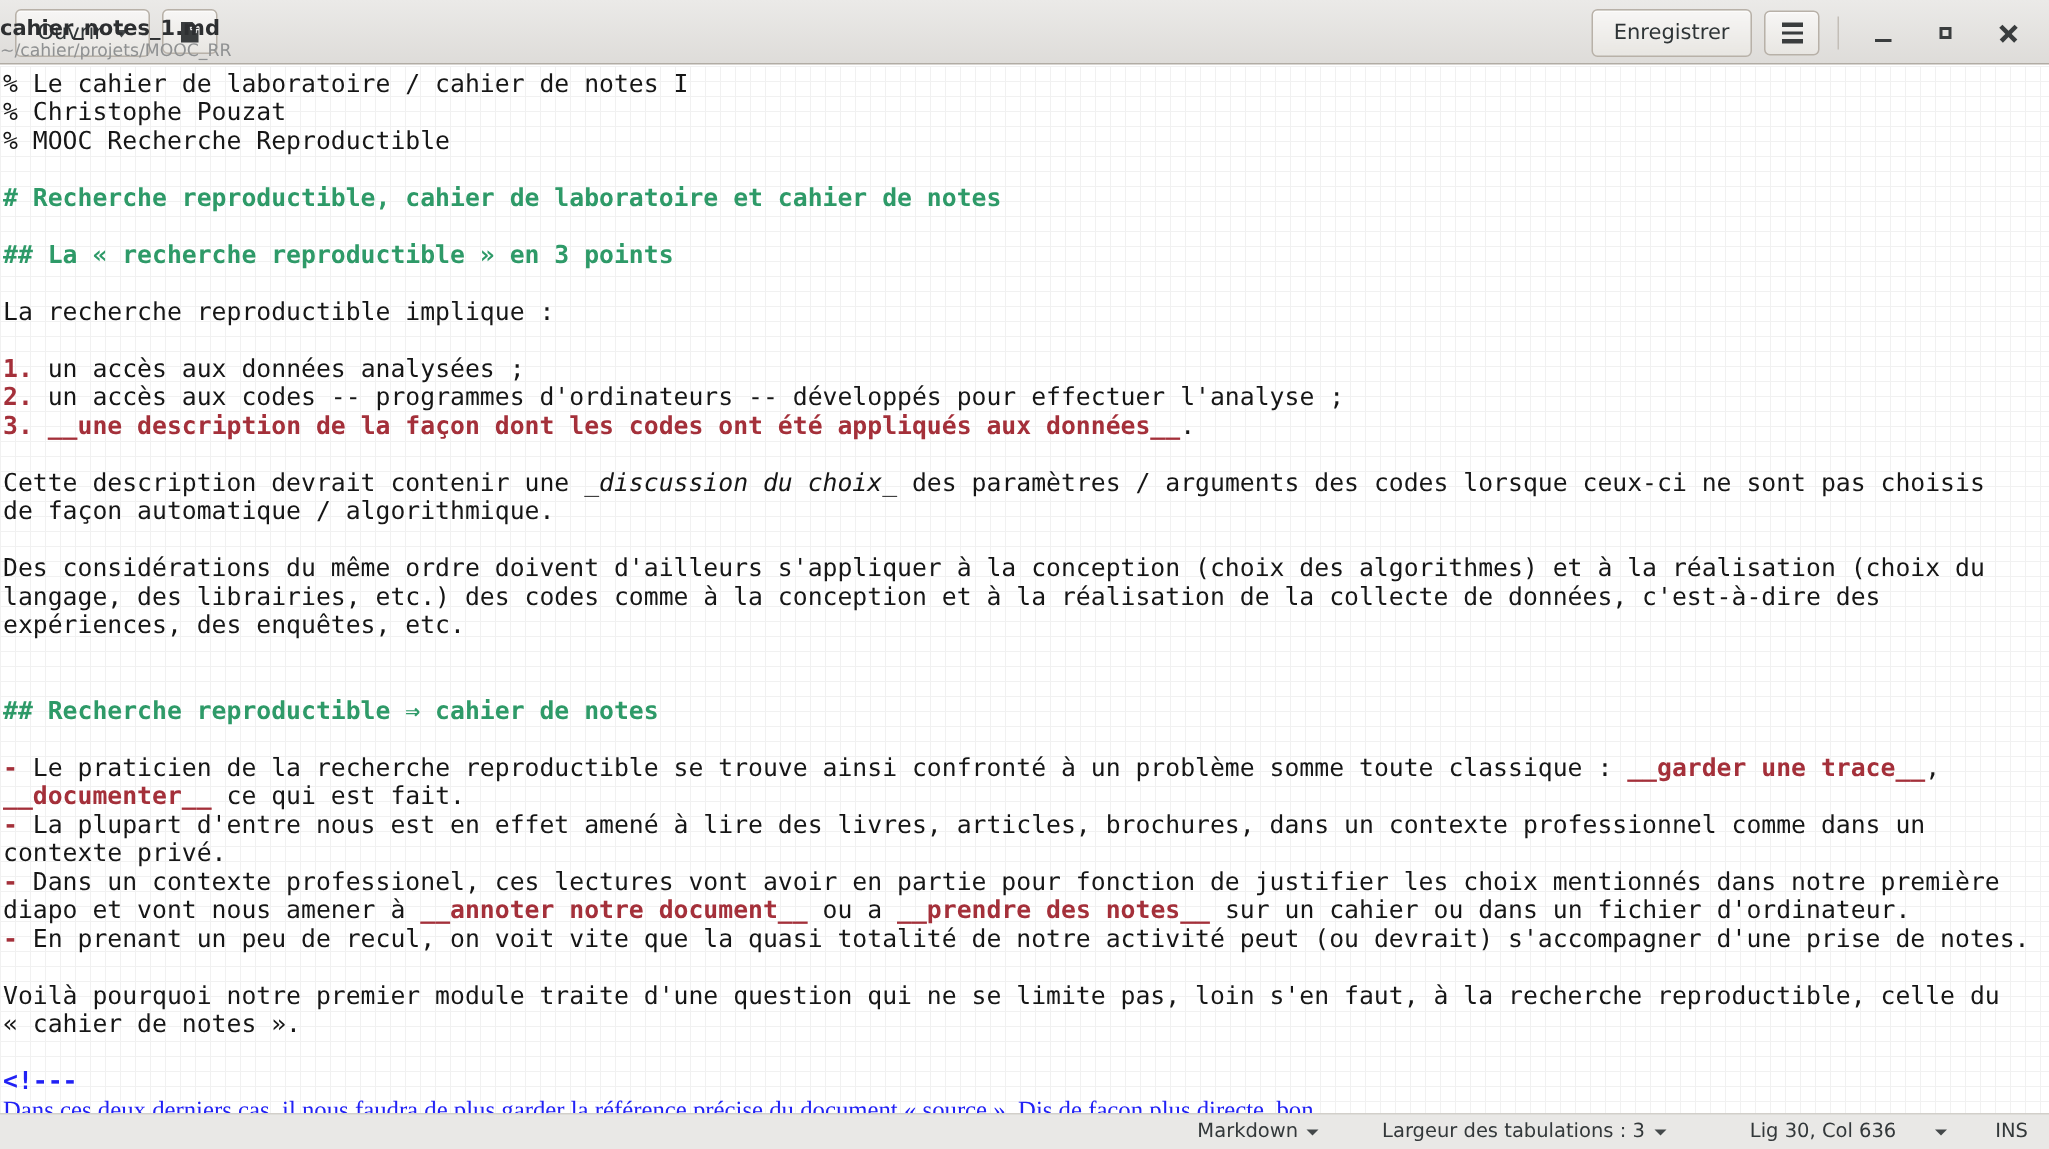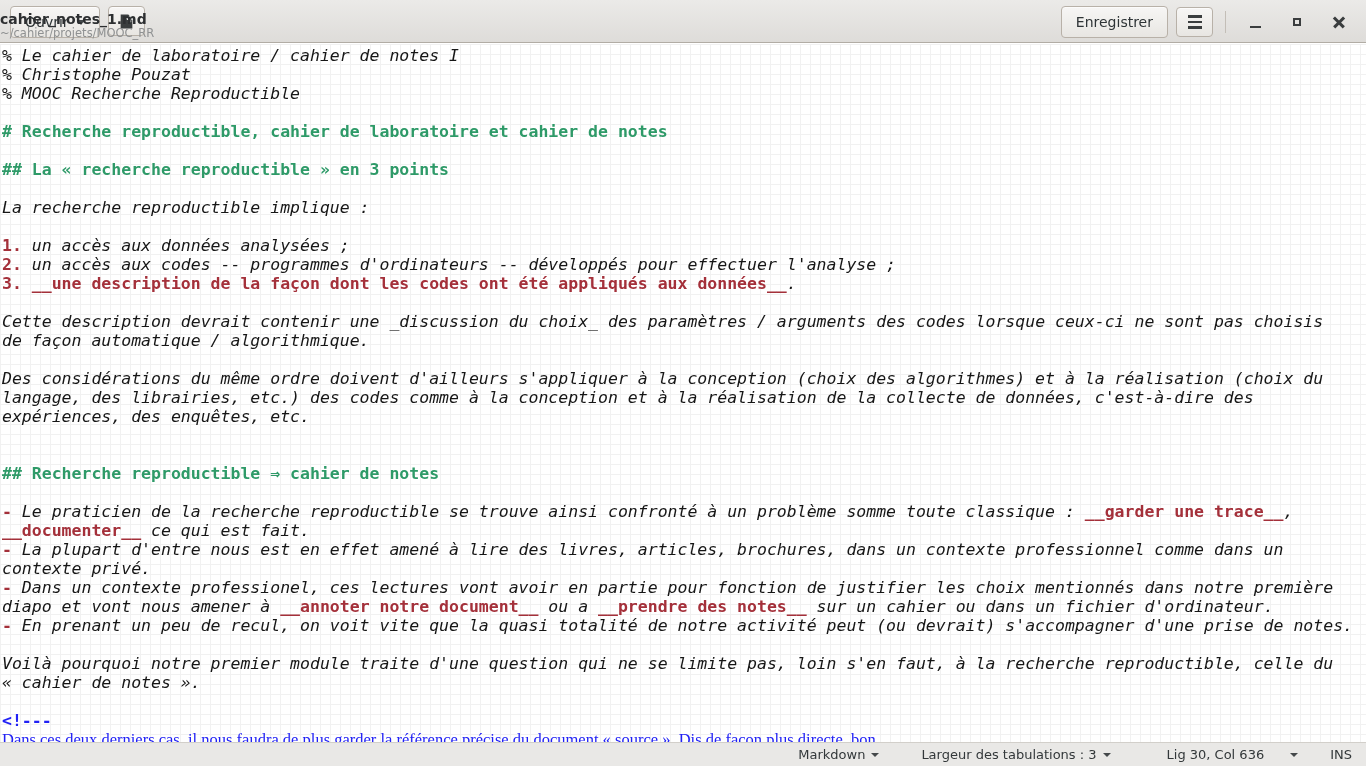--- a/index.html
+++ b/index.html
@@ -37,21 +37,21 @@
   .burger i{display:block;width:14px;height:2.4px;background:#3a3d3e;}
 
   
   .editor{position:absolute;left:0;top:44px;width:1366px;height:698px;background:#fff;
     background-image:linear-gradient(to right,#f1f1f1 1px,transparent 1px),
                      linear-gradient(to bottom,#f1f1f1 1px,transparent 1px);
     background-size:10px 10px;overflow:hidden;
     font-family:"DejaVu Sans Mono","Liberation Mono",monospace;
     font-size:16.5px;line-height:19px;padding:2px 0 0 2px;white-space:pre;}
   .line{height:19px;white-space:pre;}
-  .s-p{color:#161616;font-style:italic;}
+  .s-p{color:#161616;}
   .s-h{color:#2e9a68;font-weight:bold;text-align:right;}
   .s-m{color:#a4303a;font-weight:bold;}
   .s-b{color:#a4303a;font-weight:bold;}
   .s-i{color:#161616;font-style:italic;}
   .s-cb{color:#2121f5;font-weight:bold;}
   .s-c{color:#2121f5;font-family:Liberation Serif, serif;}
 
   
   .statusbar{position:absolute;left:0;top:742px;width:1366px;height:24px;
     background:#e9e8e6;border-top:1px solid #d2cfca;display:flex;align-items:center;

